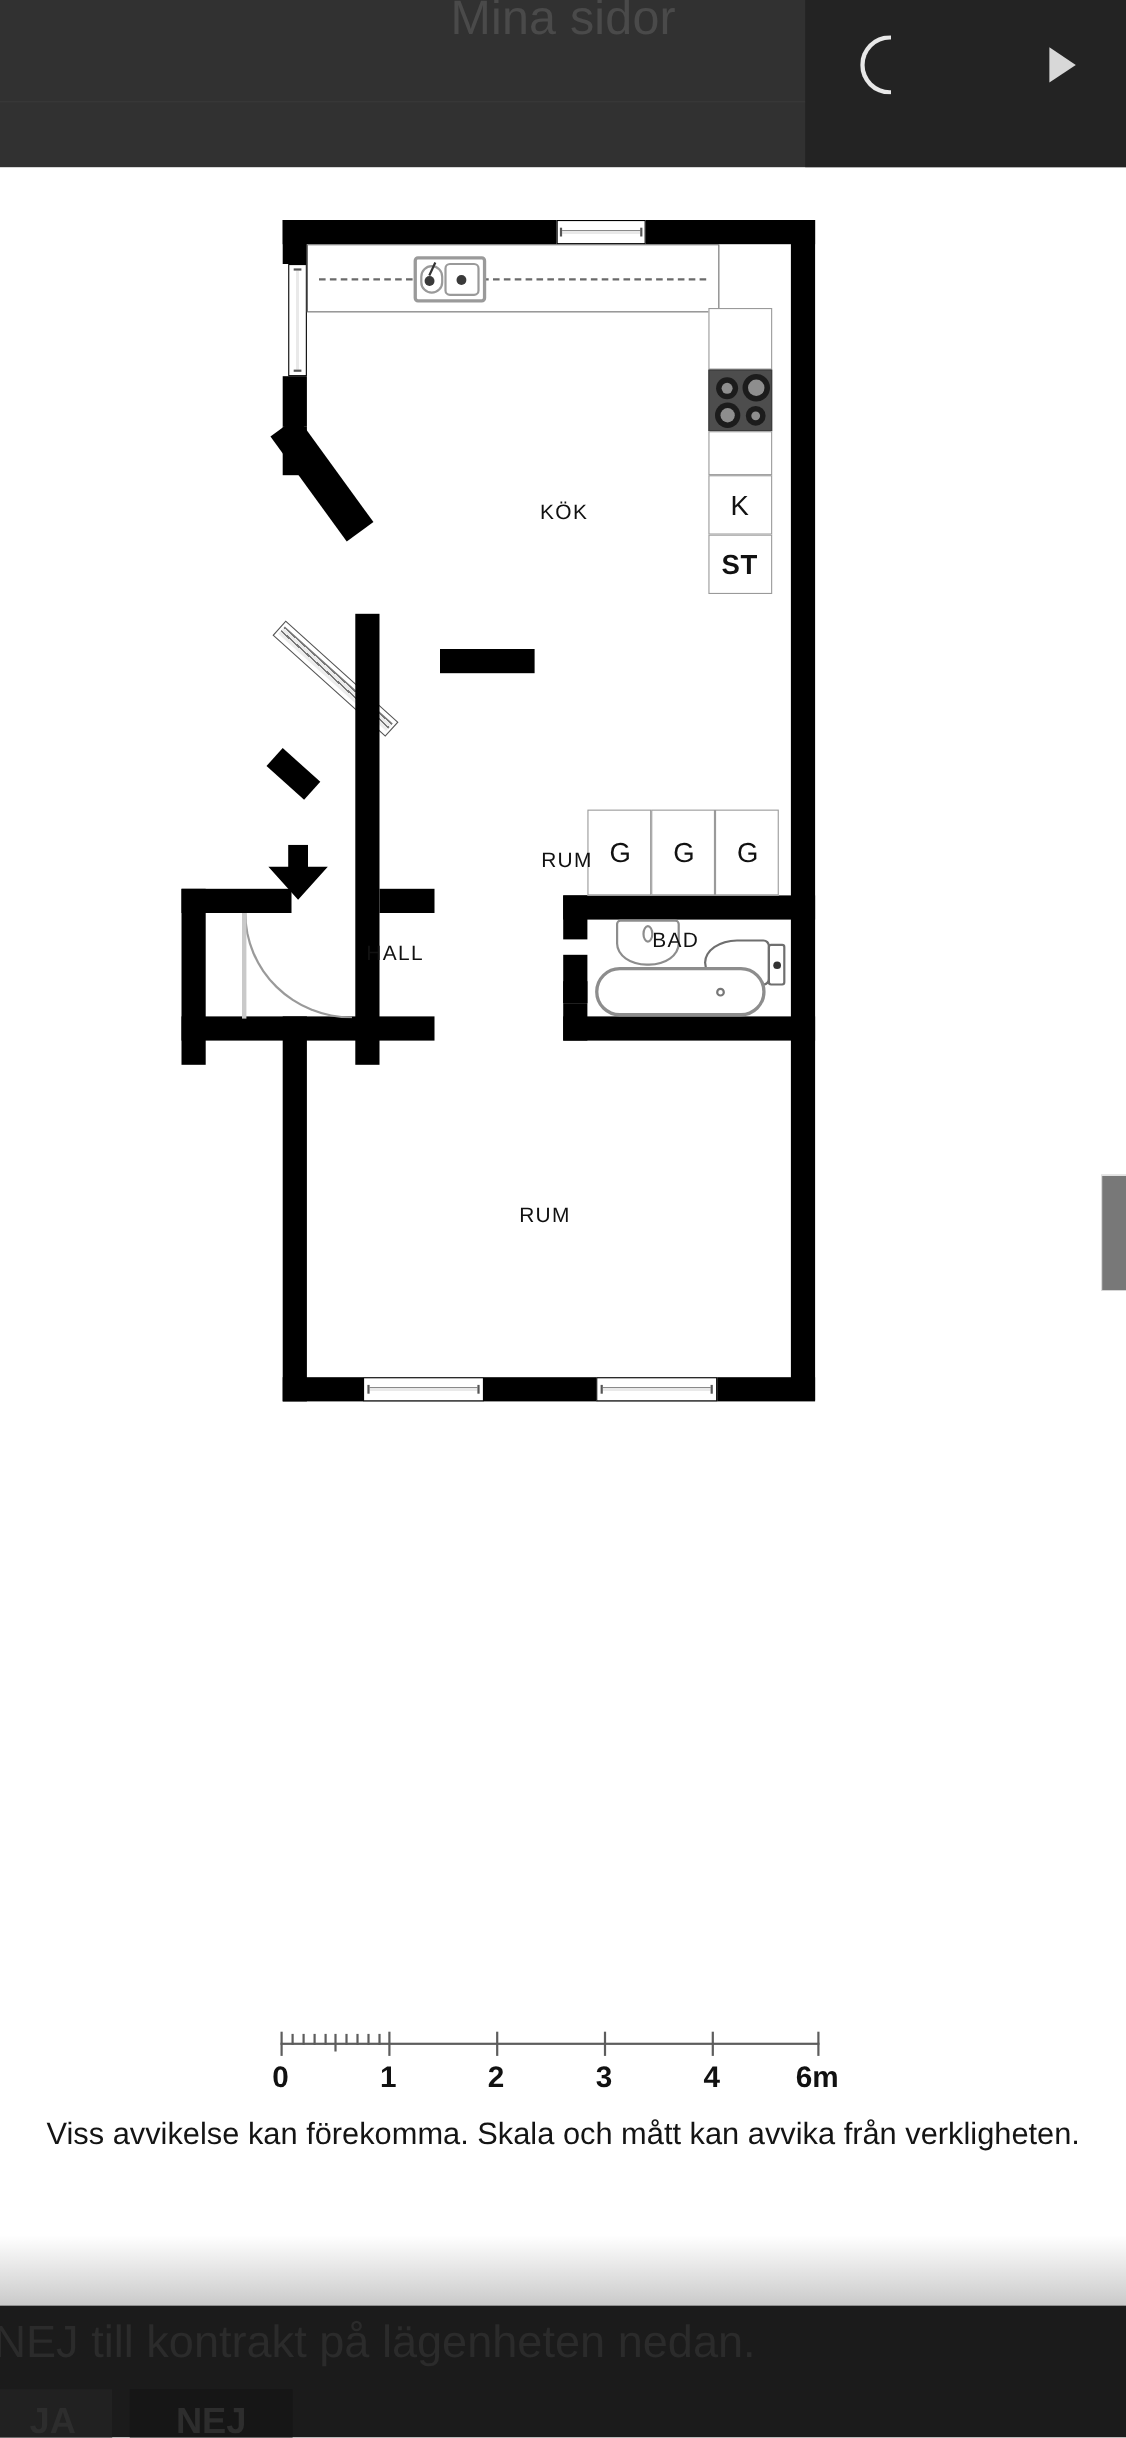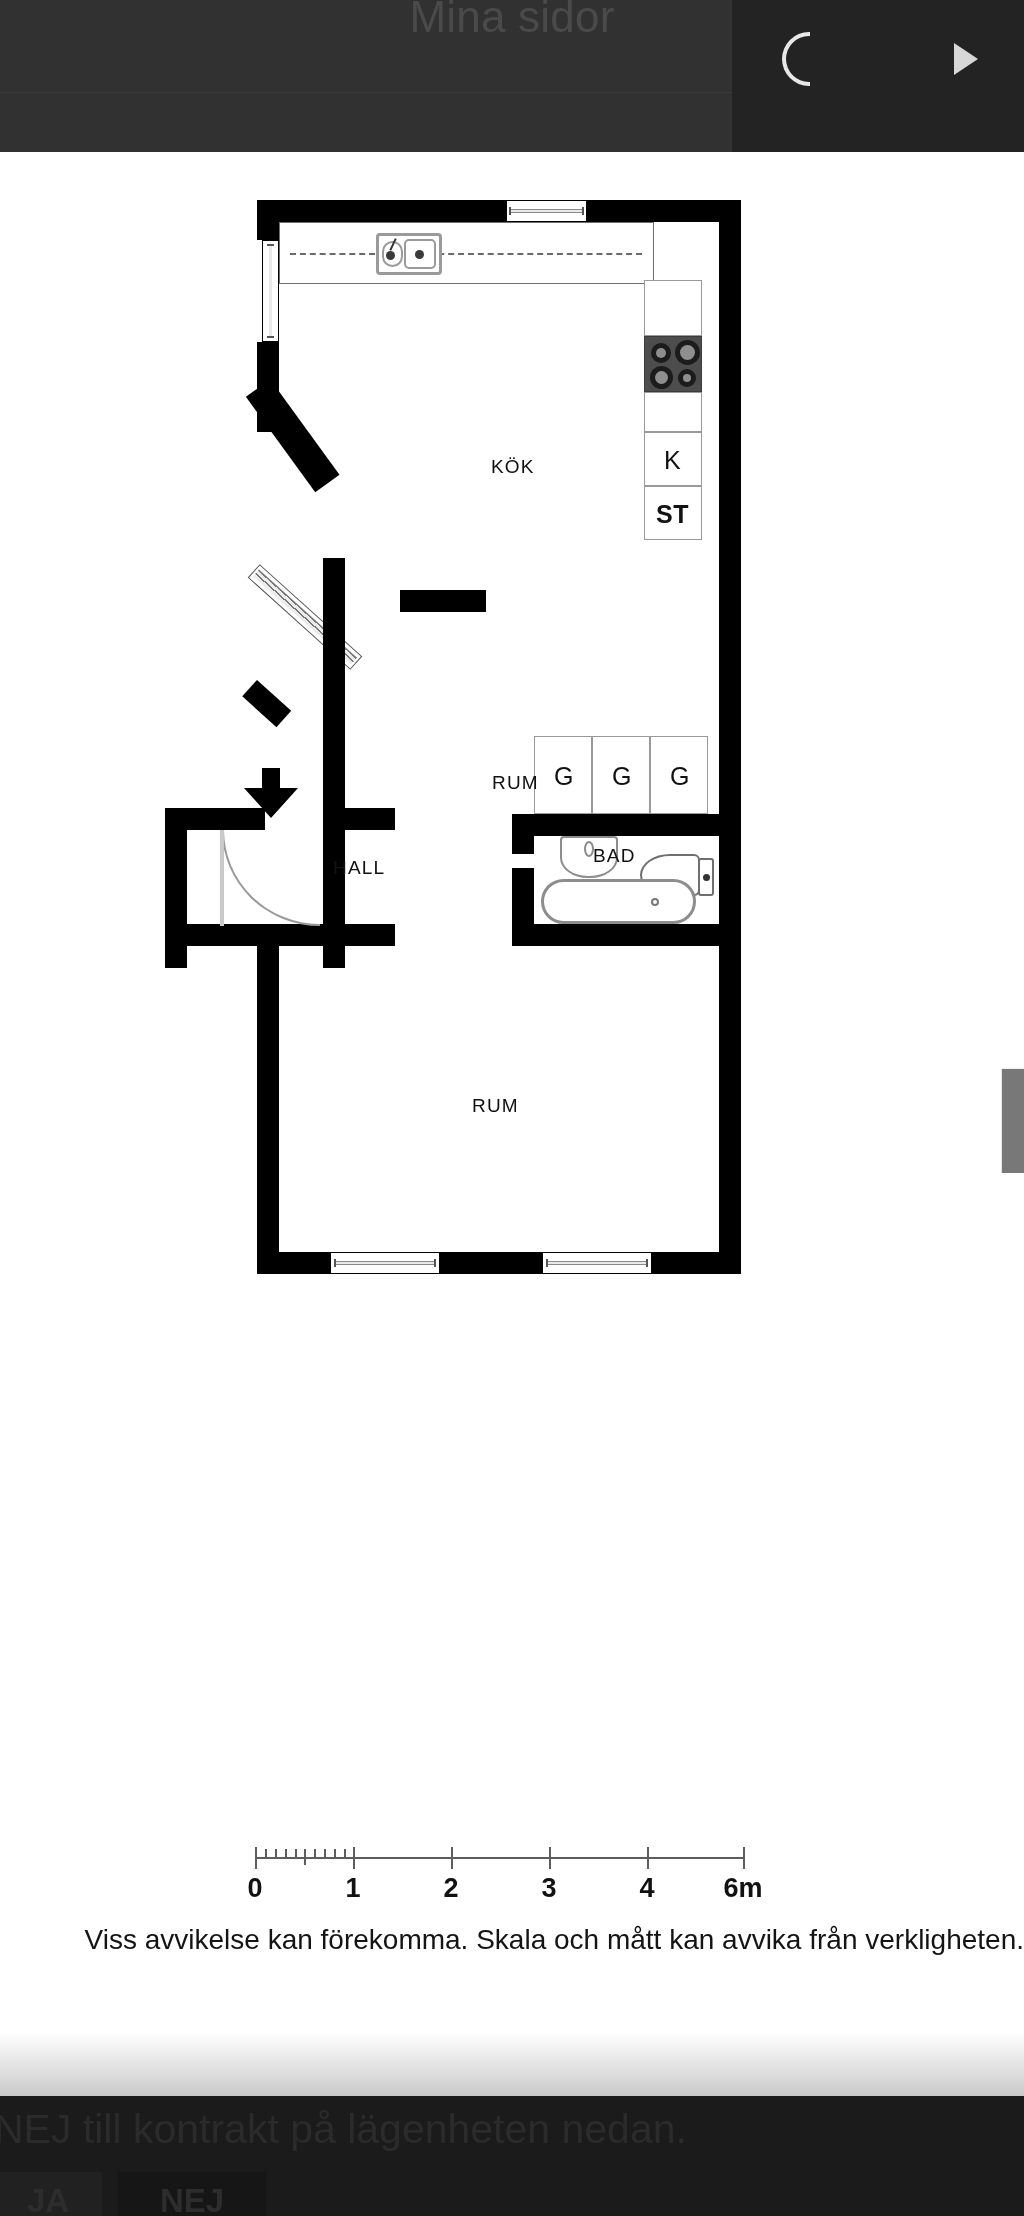--- a/index.html
+++ b/index.html
@@ -434,21 +434,21 @@
     font-size: 27px;
     font-weight: 700;
     color: #111;
     transform: translateX(-50%);
     white-space: nowrap;
   }
   #disclaimer {
     position: absolute;
     left: 0; top: 1772px;
     width: 1024px;
-    text-align: right;
+    text-align: center;
     font-size: 28px;
     color: #141414;
     white-space: nowrap;
   }
 </style>
 </head>
 <body>
 
 <div id="plan">
 

